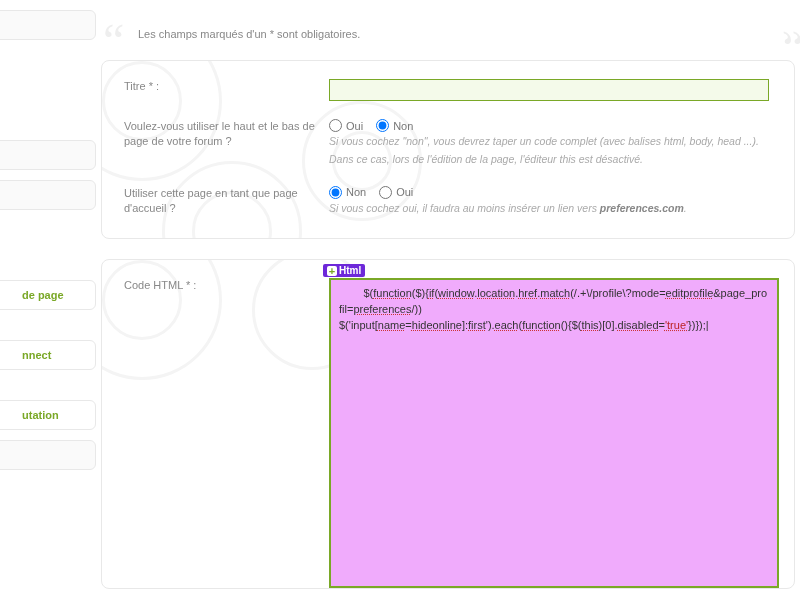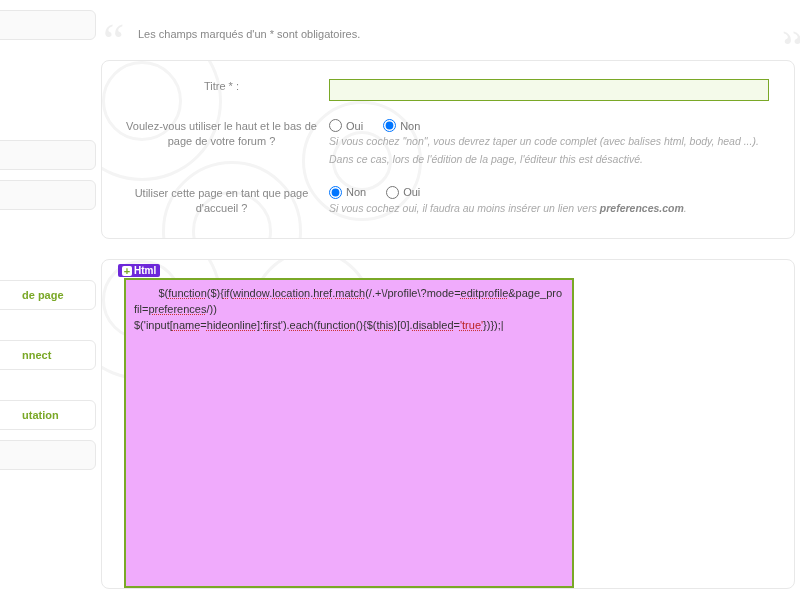--- a/index.html
+++ b/index.html
@@ -83,21 +83,20 @@
   position: relative;
   z-index: 2;
 }
 .label-col {
   width: 205px;
   flex-shrink: 0;
   color: #888;
   font-size: 11px;
   line-height: 1.4;
   padding-right: 10px;
-  text-align: center;
 }
 .field-col {
   flex: 1;
 }
 .hint {
   color: #aaa;
   font-style: italic;
   font-size: 10.5px;
   line-height: 1.5;
   margin-top: 2px;
@@ -106,21 +105,21 @@
 input[type="text"] {
   width: 440px;
   height: 22px;
   border: 1px solid #7aa827;
   background: #f4faea;
   padding: 2px 6px;
   font-size: 12px;
 }
 .radio-group {
   display: flex;
-  gap: 20px;
+  gap: 13px;
   align-items: center;
   margin-bottom: 2px;
 }
 .radio-opt {
   display: flex;
   align-items: center;
   gap: 4px;
   color: #777;
   font-size: 11px;
 }
@@ -245,20 +244,21 @@
         </div>
       </div>
     </div>
   </div>
 
   <div class="panel panel2">
     <div class="swirl e"></div>
       <div class="swirl f"></div>
     <div class="swirl c" style="left:150px; top:-10px"></div>
     <div class="row" style="margin-bottom:0">
+      <div class="label-col">Code HTML * :</div>
       <div class="field-col">
         <div class="editor-wrap">
           <div class="editor-tab">
             <span>Html</span>
           </div>
           <div class="editor" id="code-editor">        $(<span class="kw">function</span>($){<span class="kw">if</span>(<span class="kw">window</span>.<span class="kw">location</span>.<span class="kw">href</span>.<span class="kw">match</span>(/.+\/profile\?mode=<span class="kw">editprofile</span>&amp;page_profil=<span class="kw">preferences</span>/))
 $('input[<span class="kw">name</span>=<span class="kw">hideonline</span>]:<span class="kw">first</span>').<span class="kw">each</span>(<span class="kw">function</span>(){$(<span class="kw">this</span>)[0].<span class="kw">disabled</span>=<span class="str">'true'</span>})});|</div>
         </div>
       </div>
     </div>

